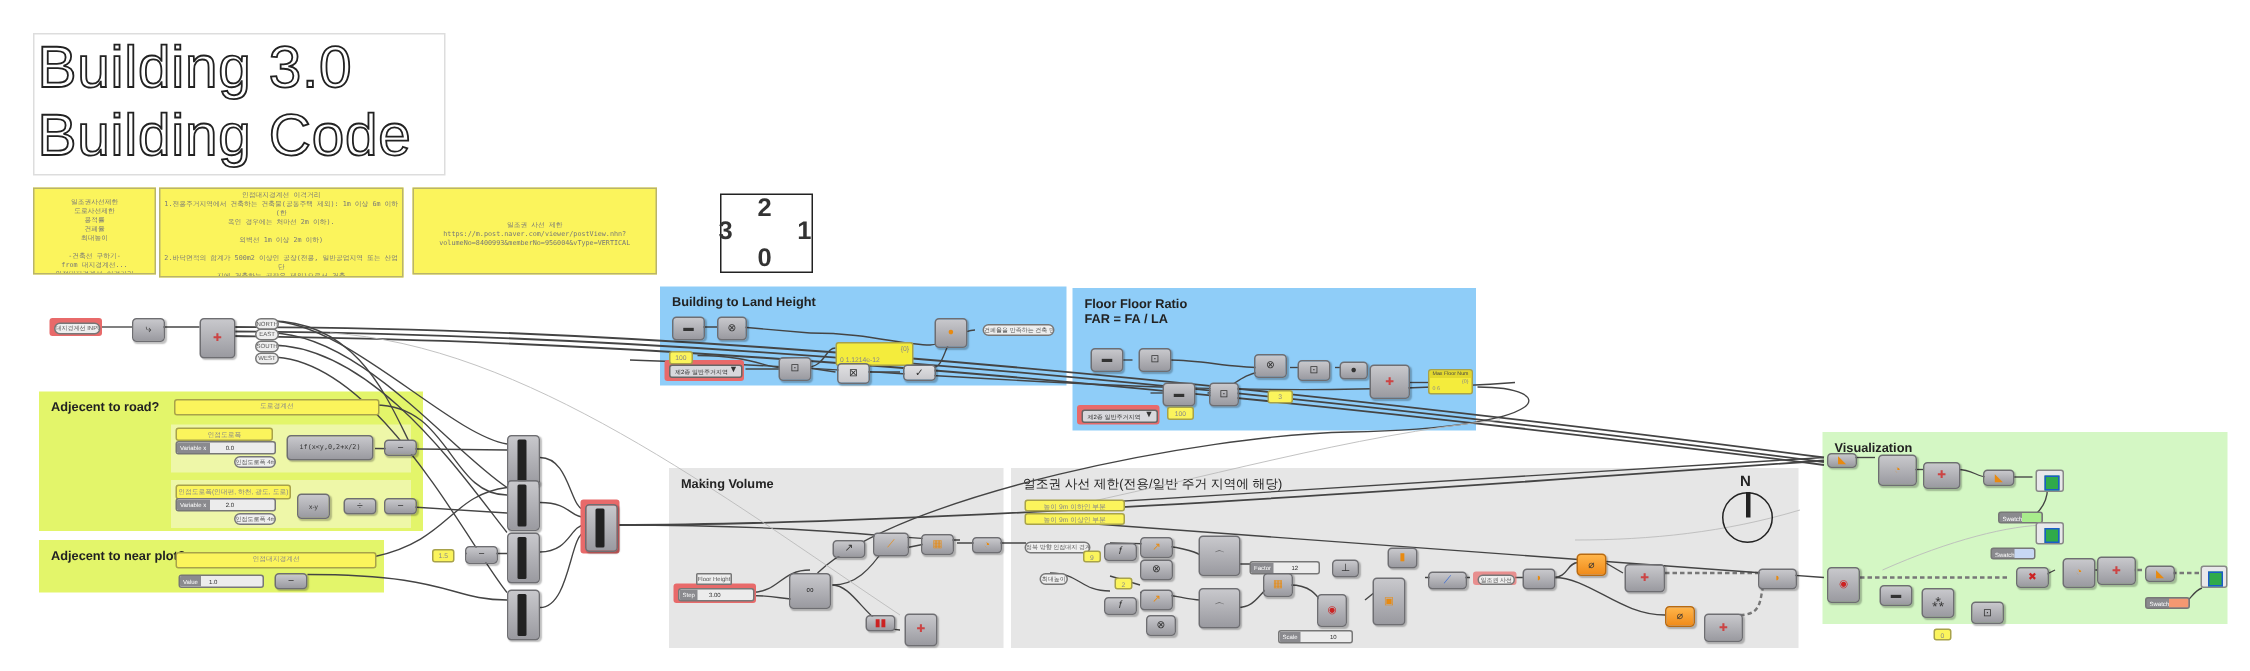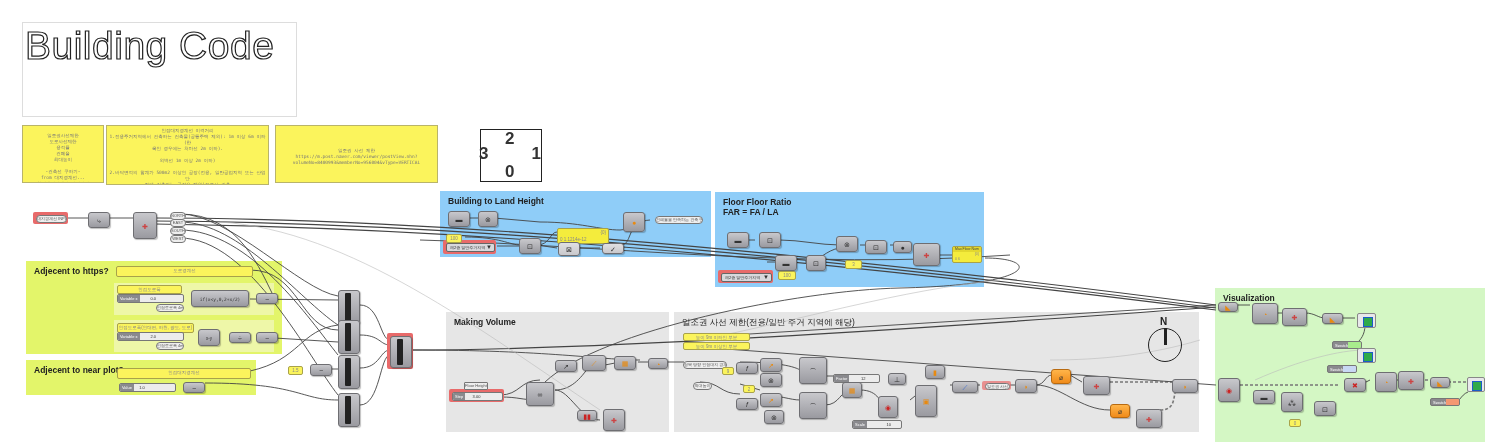--- a/index.html
+++ b/index.html
@@ -33,20 +33,21 @@
   .preview .scr{position:absolute;right:2px;top:3px;width:8px;height:8px;background:#2faa4a;border:1px solid #1b5cc9;}
   .north{position:absolute;left:1146px;top:316px;width:40px;height:52px;z-index:3;}
   .north-c{position:absolute;left:2px;top:12px;width:32px;height:32px;border:1.5px solid #222;border-radius:50%;}
   .north-n{position:absolute;left:14px;top:0;font-size:10px;font-weight:bold;color:#222;}
   .north-l{position:absolute;left:18px;top:12px;width:2.5px;height:17px;background:#222;}
 </style>
 </head>
 <body>
 
 <div class="title-box">
+  <div class="title-text">Building 3.0</div>
   <div class="title-text">Building Code</div>
 </div>
 
 <div class="note" id="n0" style="left:22px;top:125px;width:82px;height:58px;padding-top:7px;">
     <div>일조권사선제한</div>
     <div>도로사선제한</div>
     <div>용적률</div>
     <div>건폐율</div>
     <div>최대높이</div>
     <div>&nbsp;</div>
@@ -78,34 +79,34 @@
 </div>
 
 <div class="group" style="left:440px;top:191px;width:271px;height:66px;background:#8fcdf8;">
   <div class="g-title">Building to Land Height</div>
 </div>
 <div class="group" style="left:715px;top:192px;width:269px;height:95px;background:#8fcdf8;">
   <div class="g-title">Floor Floor Ratio</div>
   <div class="g-sub">FAR = FA / LA</div>
 </div>
 <div class="group" style="left:26px;top:261px;width:256px;height:93px;background:#e3f56a;">
-  <div class="g-title">Adjecent to https?</div>
+  <div class="g-title">Adjecent to road?</div>
   <div class="abs" style="left:88px;top:22px;width:160px;height:32px;background:#eef7a8;"></div>
   <div class="abs" style="left:88px;top:59px;width:160px;height:32px;background:#eef7a8;"></div>
 </div>
 <div class="group" style="left:26px;top:360px;width:230px;height:35px;background:#e3f56a;">
   <div class="g-title">Adjecent to near plot?</div>
 </div>
 <div class="group" style="left:446px;top:312px;width:223px;height:120px;background:#e6e6e6;">
   <div class="g-title">Making Volume</div>
 </div>
 <div class="group" style="left:674px;top:312px;width:525px;height:120px;background:#e6e6e6;">
   <div class="g-title" style="font-weight:normal;font-size:8.5px;">일조권 사선 제한(전용/일반 주거 지역에 해당)</div>
 </div>
-<div class="group" style="left:1215px;top:288px;width:270px;height:154px;background:#d4f7c4;">
+<div class="group" style="left:1215px;top:288px;width:270px;height:128px;background:#d4f7c4;">
   <div class="g-title">Visualization</div>
 </div>
 
 <svg id="wires">
   <g fill="none" stroke="#444" stroke-width="0.9">
     <path d="M68 218 L88 218"></path>
     <path d="M108 218 L133 218"></path>
     <path d="M155 218 C300 218 600 225 1216 305" stroke-width="1.2"></path>
     <path d="M155 221 C300 222 600 228 1216 308" stroke-width="1.2"></path>
     <path d="M155 224 C300 226 600 232 1216 310" stroke-width="1.2"></path>

